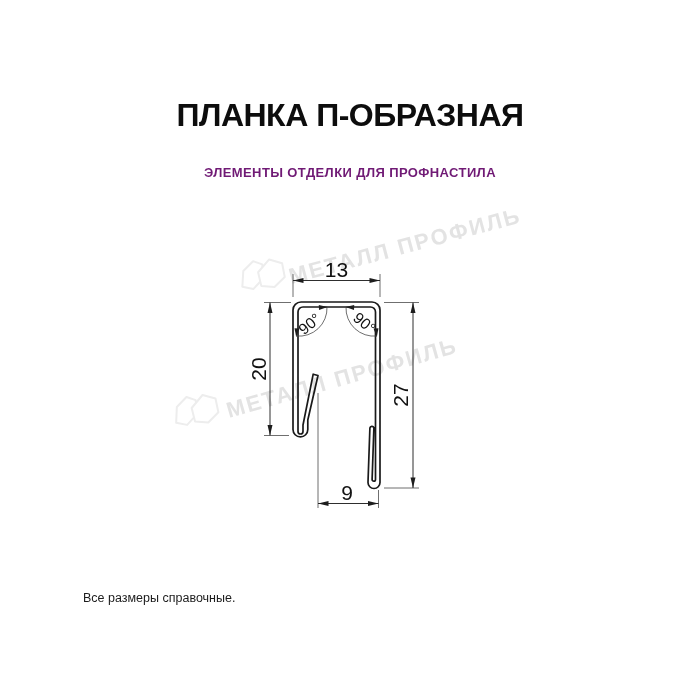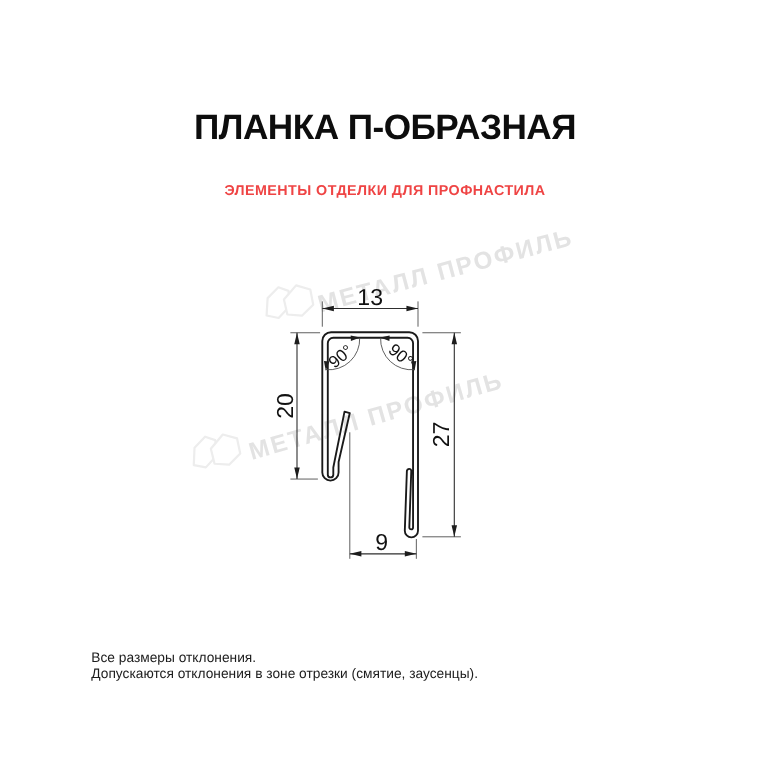--- a/index.html
+++ b/index.html
@@ -3,21 +3,21 @@
 <meta charset="utf-8">
 <style>
   html,body{margin:0;padding:0;background:#fff;}
   .page{position:relative;width:700px;height:651px;background:#ffffff;overflow:hidden;
         font-family:"Liberation Sans",sans-serif;}
   .title-line{position:absolute;left:0;width:700px;text-align:center;
         font-weight:700;font-size:32px;letter-spacing:-0.5px;color:#0d0d0d;line-height:1;}
   .title-1{top:99px;}
   .title-2{top:131px;}
   .subtitle{position:absolute;left:0;top:166px;width:700px;text-align:center;
-        font-weight:700;font-size:13px;letter-spacing:0.4px;color:#ef4444;line-height:1;}
+        font-weight:700;font-size:13px;letter-spacing:0.4px;color:#701a75;line-height:1;}
   .drawing-svg{position:absolute;left:0;top:0;width:700px;height:700px;}
   .footer{position:absolute;left:83px;top:592px;font-size:12.5px;color:#1c1c1c;line-height:13.5px;}
   
   .profile-line{fill:none;stroke:#1a1a1a;stroke-width:1.7;stroke-linejoin:round;stroke-linecap:round;}
   .dim-line{stroke:#2e2e2e;stroke-width:1;fill:none;}
   .ext-line{stroke:#4a4a4a;stroke-width:0.8;fill:none;}
   .dim-arrow{fill:#1d1d1d;stroke:none;}
   .dim-text{font-family:"Liberation Sans",sans-serif;font-size:21px;fill:#111;}
   .dim-text-small{font-family:"Liberation Sans",sans-serif;font-size:15.5px;fill:#111;}
   .wm-text{font-family:"Liberation Sans",sans-serif;font-weight:700;font-size:22px;
@@ -107,17 +107,16 @@
 
     <g>
       <path class="ext-line" d="M346,307 A28,28 0 0 0 377,336"></path>
       <path class="dim-arrow" d="M345.5,306.9 L354,310 L354.2,305 Z"></path>
       <path class="dim-arrow" d="M376.8,337 L373.5,328.6 L378.5,328.2 Z"></path>
       <text class="dim-text-small" transform="translate(361,327) rotate(40)" text-anchor="middle">90°</text>
     </g>
   </svg>
 
   <div class="footer">
-    <div>Все размеры отклонения.</div>
-    <div>Допускаются отклонения в зоне отрезки (смятие, заусенцы).</div>
+    <div>Все размеры справочные.</div>
   </div>
 
 </div>
 
 </body></html>

